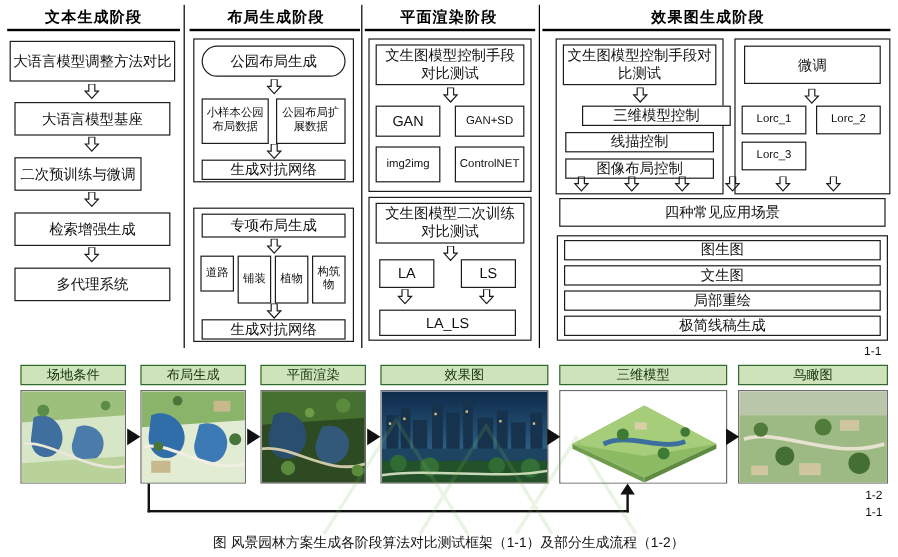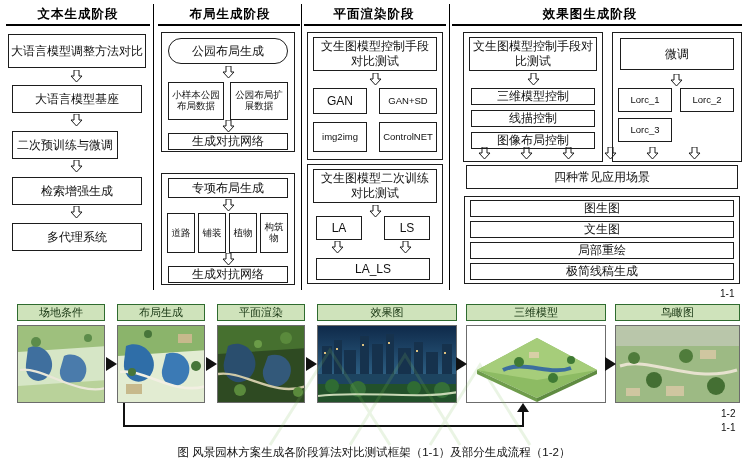--- a/index.html
+++ b/index.html
@@ -151,21 +151,21 @@
     </div>
     <div class="box" style="left:168px;top:133px;width:120px;height:17px;">生成对抗网络</div>
 
     <div class="group" style="left:161px;top:173px;width:134px;height:112px;"></div>
     <div class="box" style="left:168px;top:178px;width:120px;height:20px;">专项布局生成</div>
     <div class="arrow-d" style="left:222px;top:199px;">
       <svg viewBox="0 0 13 13">
           <polygon points="4,0 9,0 9,6 12,6 6.5,12 1,6 4,6" fill="none" stroke="#1d1d1d" stroke-width="1"></polygon>
         </svg>
     </div>
-    <div class="box small" style="left:167px;top:213px;width:28px;height:40px;">道路</div>
+    <div class="box small" style="left:167px;top:213px;width:28px;height:30px;">道路</div>
     <div class="box small" style="left:198px;top:213px;width:28px;height:40px;">铺装</div>
     <div class="box small" style="left:229px;top:213px;width:28px;height:40px;">植物</div>
     <div class="box small" style="left:260px;top:213px;width:28px;height:40px;">构筑物</div>
     <div class="arrow-d" style="left:222px;top:253px;">
       <svg viewBox="0 0 13 13">
           <polygon points="4,0 9,0 9,6 12,6 6.5,12 1,6 4,6" fill="none" stroke="#1d1d1d" stroke-width="1"></polygon>
         </svg>
     </div>
     <div class="box" style="left:168px;top:266px;width:120px;height:17px;">生成对抗网络</div>
 
@@ -202,21 +202,21 @@
     </div>
     <div class="box" style="left:316px;top:258px;width:114px;height:22px;">LA_LS</div>
 
     <div class="group" style="left:463px;top:32px;width:140px;height:130px;"></div>
     <div class="box" style="left:469px;top:37px;width:128px;height:34px;">文生图模型控制手段对比测试</div>
     <div class="arrow-d" style="left:527px;top:73px;">
       <svg viewBox="0 0 13 13">
           <polygon points="4,0 9,0 9,6 12,6 6.5,12 1,6 4,6" fill="none" stroke="#1d1d1d" stroke-width="1"></polygon>
         </svg>
     </div>
-    <div class="box" style="left:471px;top:88px;width:124px;height:17px;">三维模型控制</div>
+    <div class="box" style="left:485px;top:88px;width:124px;height:17px;">三维模型控制</div>
     <div class="box" style="left:471px;top:110px;width:124px;height:17px;">线描控制</div>
     <div class="box" style="left:471px;top:132px;width:124px;height:17px;">图像布局控制</div>
 
     <div class="group" style="left:612px;top:32px;width:130px;height:130px;"></div>
     <div class="box" style="left:620px;top:38px;width:114px;height:32px;">微调</div>
     <div class="arrow-d" style="left:670px;top:74px;">
       <svg viewBox="0 0 13 13">
           <polygon points="4,0 9,0 9,6 12,6 6.5,12 1,6 4,6" fill="none" stroke="#1d1d1d" stroke-width="1"></polygon>
         </svg>
     </div>

